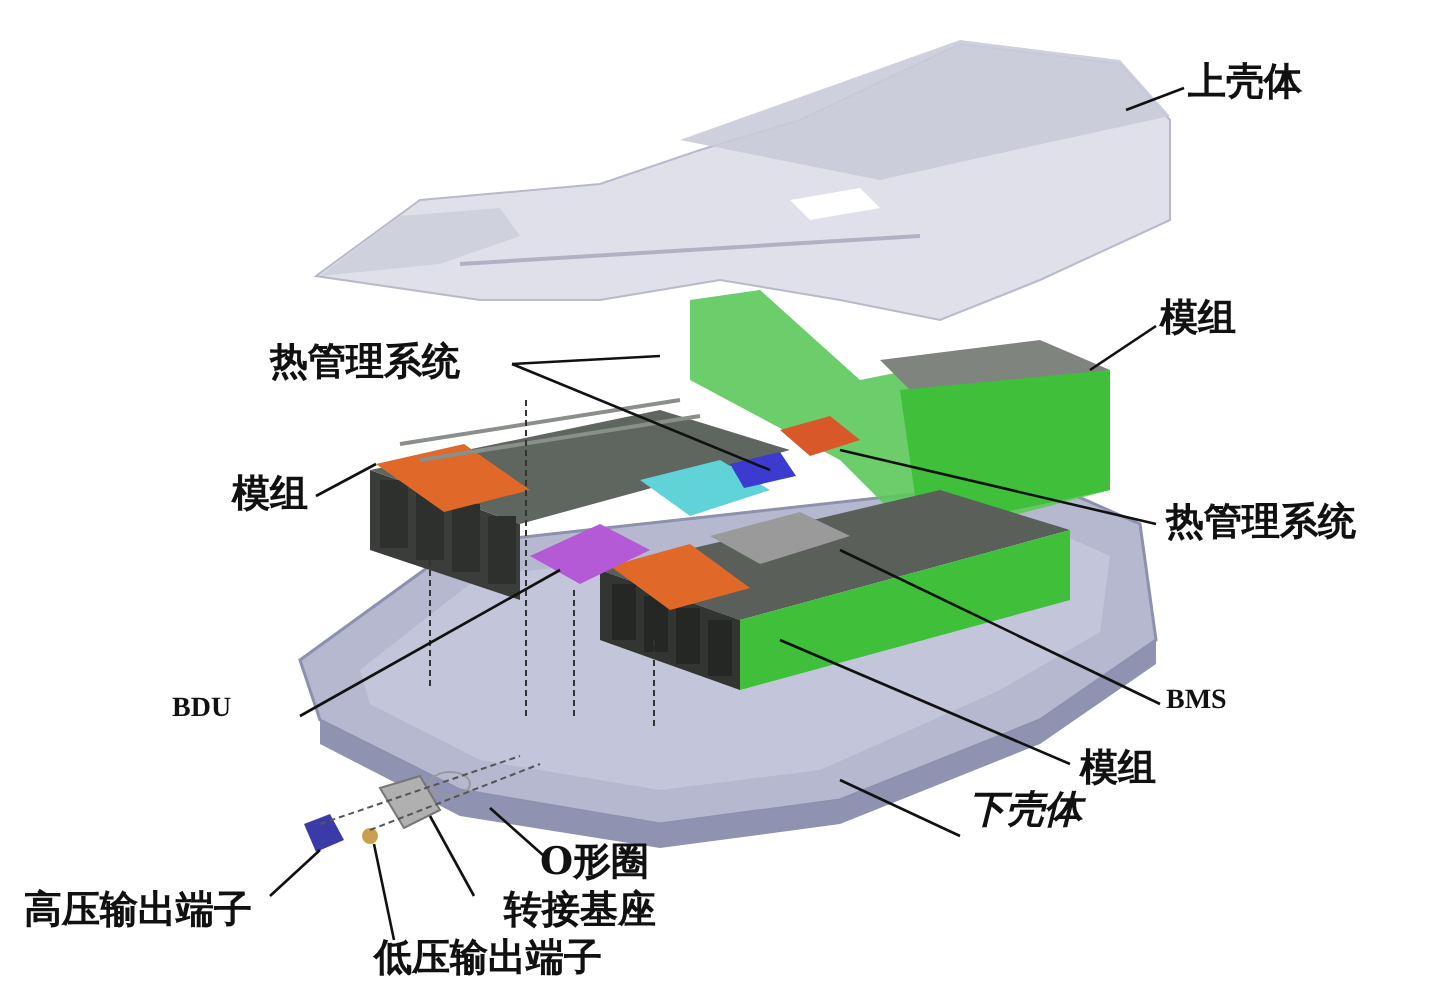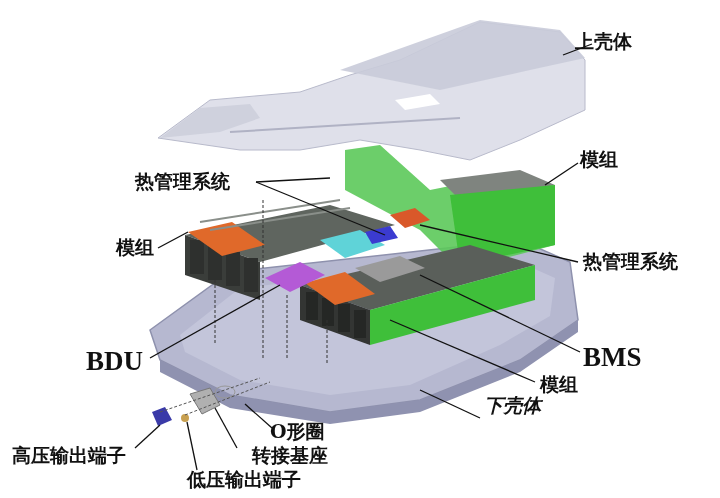--- a/index.html
+++ b/index.html
@@ -1,19 +1,19 @@
 <!DOCTYPE html>
 <html><head>
 <meta charset="utf-8">
 <style>
   html,body{margin:0;padding:0;background:#ffffff;}
   body{width:720px;height:498px;position:relative;overflow:hidden;font-family:"DejaVu Serif","Liberation Serif",serif;}
   #stage{position:absolute;left:0;top:0;width:720px;height:498px;}
   .lbl{position:absolute;font-size:19px;font-weight:bold;color:#111;white-space:nowrap;line-height:1;letter-spacing:0px;}
-  .lbl.latin{font-family:"Liberation Serif","DejaVu Serif",serif;font-size:27px;}
+  .lbl.latin{font-family:"Liberation Serif","DejaVu Serif",serif;font-size:14px;}
 </style>
 </head>
 <body>
 
 <svg id="stage" viewBox="0 0 720 498" xmlns="http://www.w3.org/2000/svg">
 
   <g>
     <polygon points="158,138 210,100 300,92 350,75 400,60 480,22 560,32 585,60 585,110 520,140 470,160 420,150 360,140 300,150 240,150" fill="#dfe0ea" stroke="#b8bacb" stroke-width="1"></polygon>
     <polygon points="340,70 480,20 560,30 585,58 530,70 440,90" fill="#c9cbd9" opacity="0.9"></polygon>
     <polygon points="160,138 200,108 250,104 260,118 220,132" fill="#cfd1dd"></polygon>
@@ -87,21 +87,21 @@
     <line x1="420" y1="275" x2="580" y2="352"></line>
     <line x1="390" y1="320" x2="535" y2="382"></line>
     <line x1="420" y1="390" x2="480" y2="418"></line>
     <line x1="245" y1="404" x2="272" y2="428"></line>
     <line x1="215" y1="408" x2="237" y2="448"></line>
     <line x1="160" y1="425" x2="135" y2="448"></line>
     <line x1="187" y1="422" x2="197" y2="470"></line>
   </g>
 </svg>
 
-<div class="lbl" style="left:575px;top:32px;">上壳体</div>
+<div class="lbl" style="left:594px;top:32px;">上壳体</div>
 <div class="lbl" style="left:580px;top:150px;">模组</div>
 <div class="lbl" style="left:135px;top:172px;text-align:right;">热管理系统</div>
 <div class="lbl" style="left:116px;top:238px;">模组</div>
 <div class="lbl" style="left:583px;top:252px;">热管理系统</div>
 <div class="lbl latin" style="left:86px;top:348px;">BDU</div>
 <div class="lbl latin" style="left:583px;top:344px;">BMS</div>
 <div class="lbl" style="left:540px;top:375px;">模组</div>
 <div class="lbl" style="left:484px;top:396px;font-style:italic;">下壳体</div>
 <div class="lbl" style="left:270px;top:422px;">O形圈</div>
 <div class="lbl" style="left:252px;top:446px;">转接基座</div>

